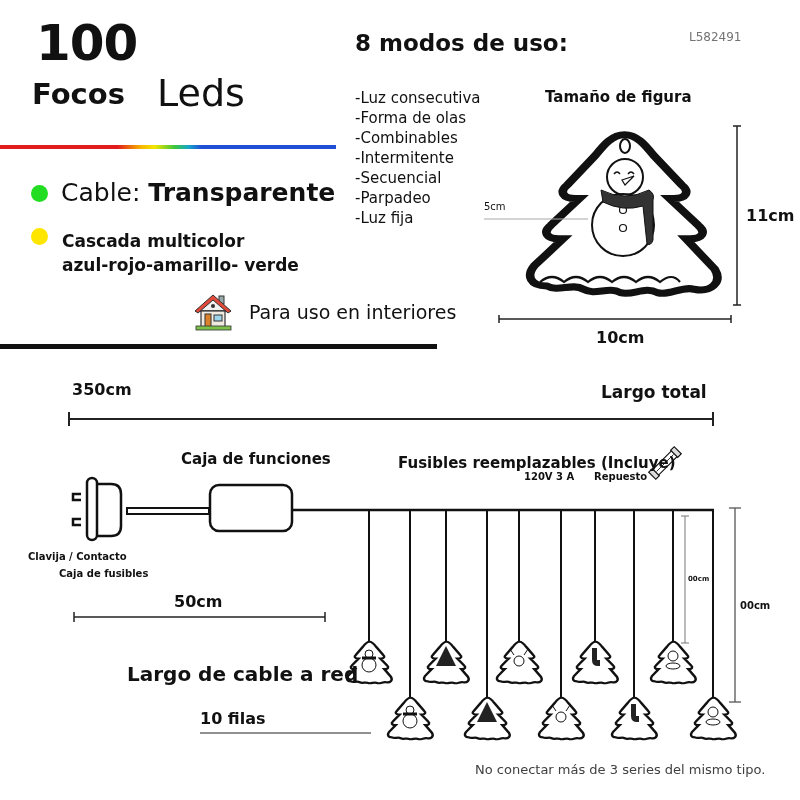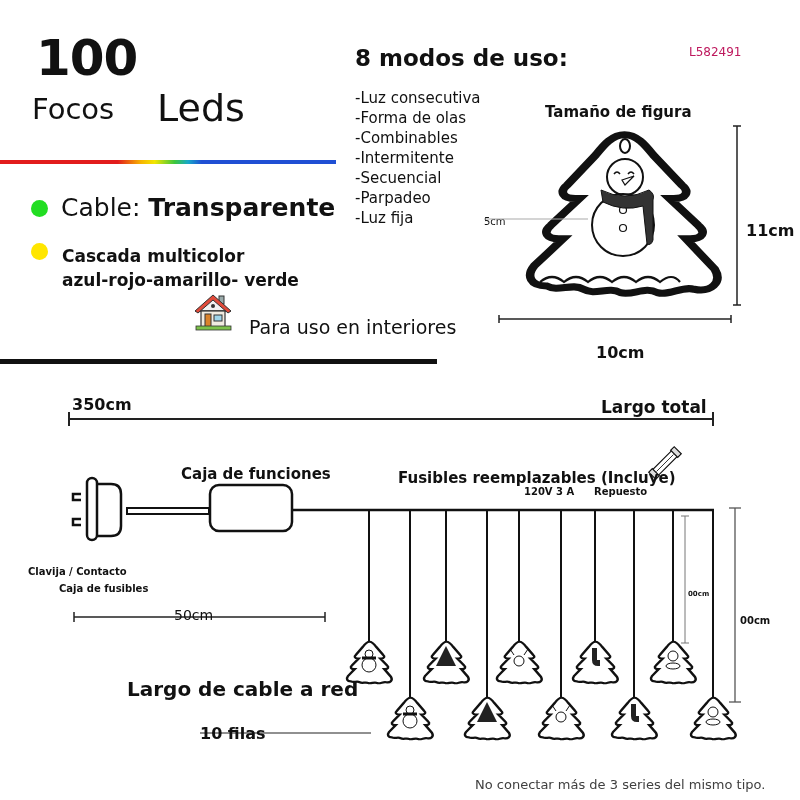--- a/index.html
+++ b/index.html
@@ -1,31 +1,31 @@
 <!DOCTYPE html>
 <html><head>
 <meta charset="utf-8">
 <style>
   html, body { margin: 0; padding: 0; background: #ffffff; }
   body { width: 800px; height: 800px; position: relative; overflow: hidden;
          font-family: "DejaVu Sans", "Liberation Sans", sans-serif; color: #111; }
-  .abs { position: absolute; margin-top: 15px; }
+  .abs { position: absolute; }
   .t100 { left: 36px; top: 18px; font-size: 50px; font-weight: bold; letter-spacing: -1px; line-height: 1; }
-  .focos { left: 32px; top: 80px; font-size: 29px; font-weight: normal; line-height: 1; }
+  .focos { left: 32px; top: 80px; font-size: 29px; font-weight: bold; line-height: 1; }
   .leds { left: 157px; top: 74px; font-size: 38px; line-height: 1; }
   .rainbow { left: 0; top: 145px; width: 336px; height: 4px;
     background: linear-gradient(to right, #e21c1c 0%, #e21c1c 35%, #f7b500 42%, #f2e600 46%, #3cc63c 52%, #17a8c9 56%, #1f4fd4 60%, #1f4fd4 100%); }
   .dot { width: 17px; height: 17px; border-radius: 50%; }
   .cable-label { left: 61px; top: 179px; font-size: 25px; line-height: 1.1; }
   .cable-label b { font-weight: bold; }
   .cascada { left: 62px; top: 229px; font-size: 17px; font-weight: bold; line-height: 24px; }
   .interior { left: 249px; top: 301px; font-size: 19px; }
   .bar-thick { left: 0; top: 344px; width: 437px; height: 5px; background: #111; }
   .modes-title { left: 355px; top: 30px; font-size: 23px; font-weight: bold; }
-  .code { left: 689px; top: 30px; font-size: 12px; color: #be185d; }
+  .code { left: 689px; top: 30px; font-size: 12px; color: #737373; }
   .modes-list { left: 355px; top: 88px; font-size: 15px; line-height: 20px; list-style: none; margin: 0; padding: 0; }
   .figura-title { left: 545px; top: 88px; font-size: 15px; font-weight: bold; }
   .small-lbl { font-size: 10px; }
   .dim-lbl { font-size: 15px; font-weight: bold; }
   .hdr-lbl { font-size: 17px; font-weight: bold; text-align: right; }
   .note { left: 475px; top: 762px; font-size: 13px; color: #404040; }
   svg { position: absolute; left: 0; top: 0; }
 </style>
 </head>
 <body>
@@ -222,19 +222,19 @@
 </svg>
 
 <div class="abs hdr-lbl" style="left:72px;top:380px;font-size:16px;">350cm</div>
 <div class="abs hdr-lbl" style="left:601px;top:382px;font-size:17px;">Largo total</div>
 <div class="abs hdr-lbl" style="left:181px;top:450px;font-size:15px;">Caja de funciones</div>
 <div class="abs hdr-lbl" style="left:398px;top:454px;font-size:15px;">Fusibles reemplazables (Incluye)</div>
 <div class="abs" style="left:524px;top:471px;font-size:10px;font-weight:bold;">120V 3 A</div>
 <div class="abs" style="left:594px;top:471px;font-size:10px;font-weight:bold;">Repuesto</div>
 <div class="abs hdr-lbl" style="left:28px;top:551px;font-size:10px;">Clavija / Contacto</div>
 <div class="abs" style="left:59px;top:568px;font-size:10px;font-weight:bold;">Caja de fusibles</div>
-<div class="abs" style="left:174px;top:592px;font-size:14px;font-weight:normal;">50cm</div>
+<div class="abs" style="left:174px;top:592px;font-size:16px;font-weight:bold;">50cm</div>
 <div class="abs hdr-lbl" style="left:127px;top:662px;font-size:20px;">Largo de cable a red</div>
 <div class="abs hdr-lbl" style="left:200px;top:709px;font-size:16px;">10 filas</div>
 <div class="abs" style="left:688px;top:575px;font-size:7px;font-weight:bold;">00cm</div>
 <div class="abs" style="left:740px;top:600px;font-size:10px;font-weight:bold;">00cm</div>
 
 <div class="abs note">No conectar más de 3 series del mismo tipo.</div>
 
 </body></html>

